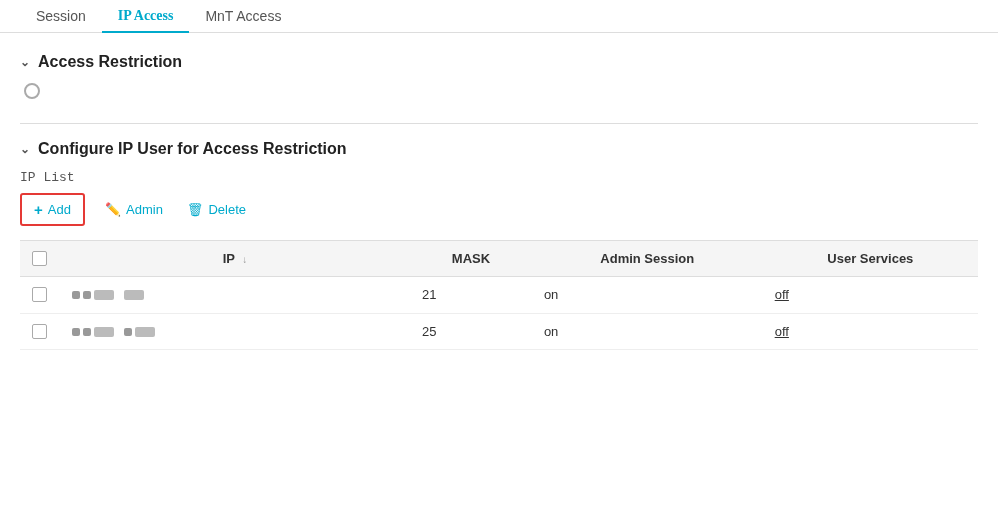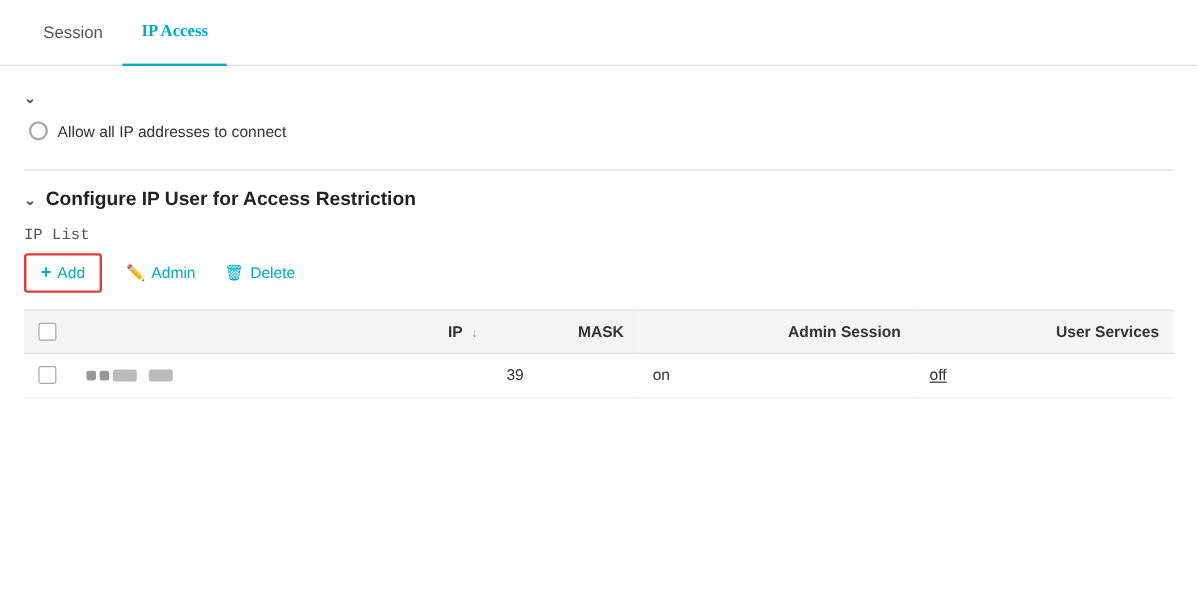--- a/index.html
+++ b/index.html
@@ -12,21 +12,21 @@
       min-height: 507px;
     }
 
     
     .tabs {
       display: flex;
       border-bottom: 1px solid #ddd;
       padding: 0 20px;
     }
     .tab {
-      padding: 19px 16px;
+      padding: 8px 16px;
       cursor: pointer;
       color: #555;
       font-size: 14px;
       position: relative;
     }
     .tab.active {
       color: #00aacc;
       font-weight: 600;
       font-family: Liberation Serif, serif;
     }
@@ -173,21 +173,21 @@
     }
 
     .ip-table thead tr {
       background: #f5f5f5;
       border-top: 1px solid #ddd;
       border-bottom: 1px solid #ddd;
     }
 
     .ip-table th {
       padding: 10px 12px;
-      text-align: right;
+      text-align: center;
       font-weight: 600;
       color: #333;
       font-size: 13px;
     }
 
     .ip-table td {
       padding: 10px 12px;
       border-bottom: 1px solid #eee;
       color: #333;
       font-size: 13px;
@@ -251,32 +251,35 @@
 </head>
 <body>
 
 <div class="tabs">
   <div class="tab">
     <span>Session</span>
   </div>
   <div class="tab active">
     <span>IP Access</span>
   </div>
+  <div class="tab">
+    <span>MnT Access</span>
+  </div>
 </div>
 
 <div class="content">
 
   <div class="section">
     <div class="section-header">
       <span class="chevron">⌄</span>
+      <span>Access Restriction</span>
     </div>
     <div class="radio-group">
       <div class="radio-item">
         <div class="radio-circle"></div>
-        <span>Allow all IP addresses to connect</span>
       </div>
     </div>
   </div>
 
   <hr class="divider">
 
   <div class="section">
     <div class="section-header">
       <span class="chevron">⌄</span>
       <span>Configure IP User for Access Restriction</span>
@@ -328,21 +331,45 @@
           <td>
             <div class="ip-blurred">
               <span class="ip-dot"></span>
               <span class="ip-dot"></span>
               <span class="ip-block"></span>
               &nbsp;
               <span class="ip-block"></span>
             </div>
           </td>
           <td>
-            <span>39</span>
+            <span>21</span>
+          </td>
+          <td class="status-on">
+            <span>on</span>
+          </td>
+          <td class="status-off">
+            <span>off</span>
+          </td>
+        </tr>
+        <tr>
+          <td>
+            <div class="check-box"></div>
+          </td>
+          <td>
+            <div class="ip-blurred">
+              <span class="ip-dot"></span>
+              <span class="ip-dot"></span>
+              <span class="ip-block"></span>
+              &nbsp;
+              <span class="ip-dot"></span>
+              <span class="ip-block"></span>
+            </div>
+          </td>
+          <td>
+            <span>25</span>
           </td>
           <td class="status-on">
             <span>on</span>
           </td>
           <td class="status-off">
             <span>off</span>
           </td>
         </tr>
       </tbody>
     </table>

